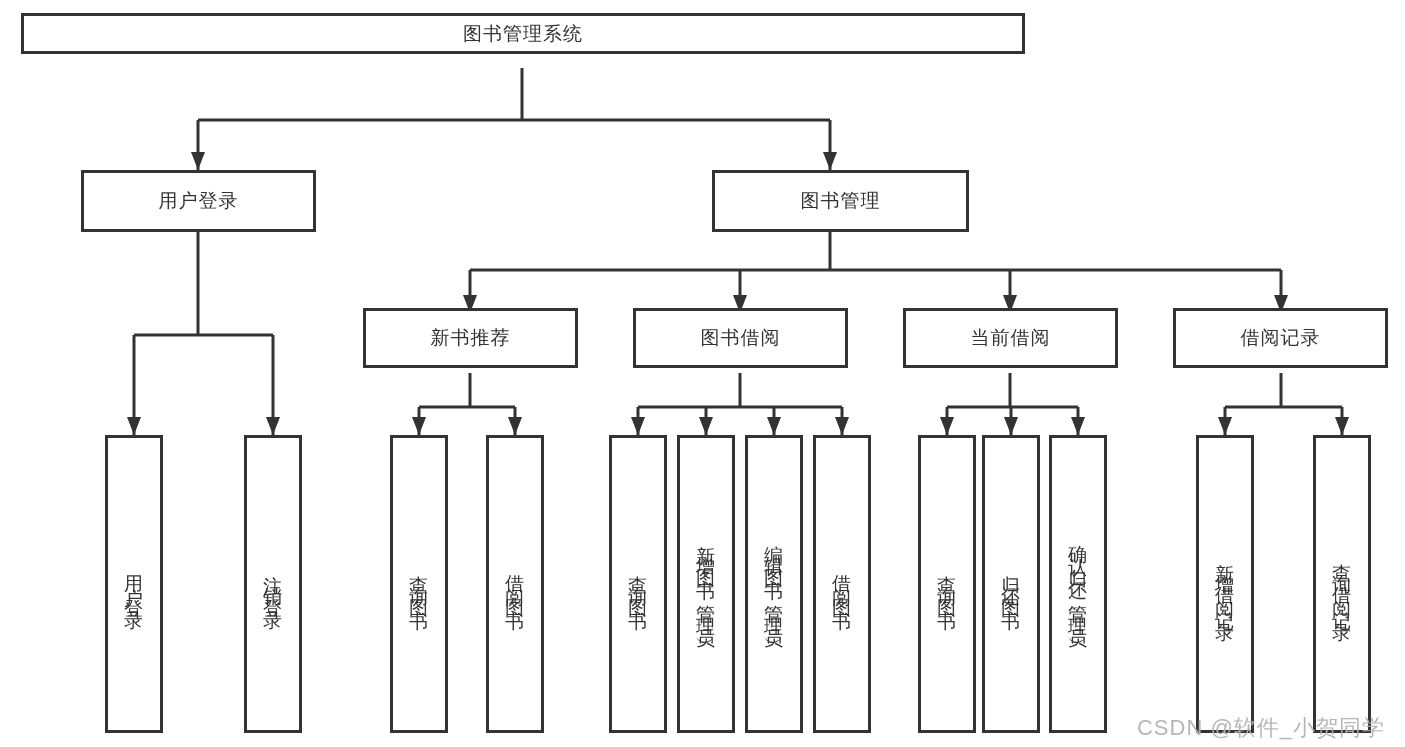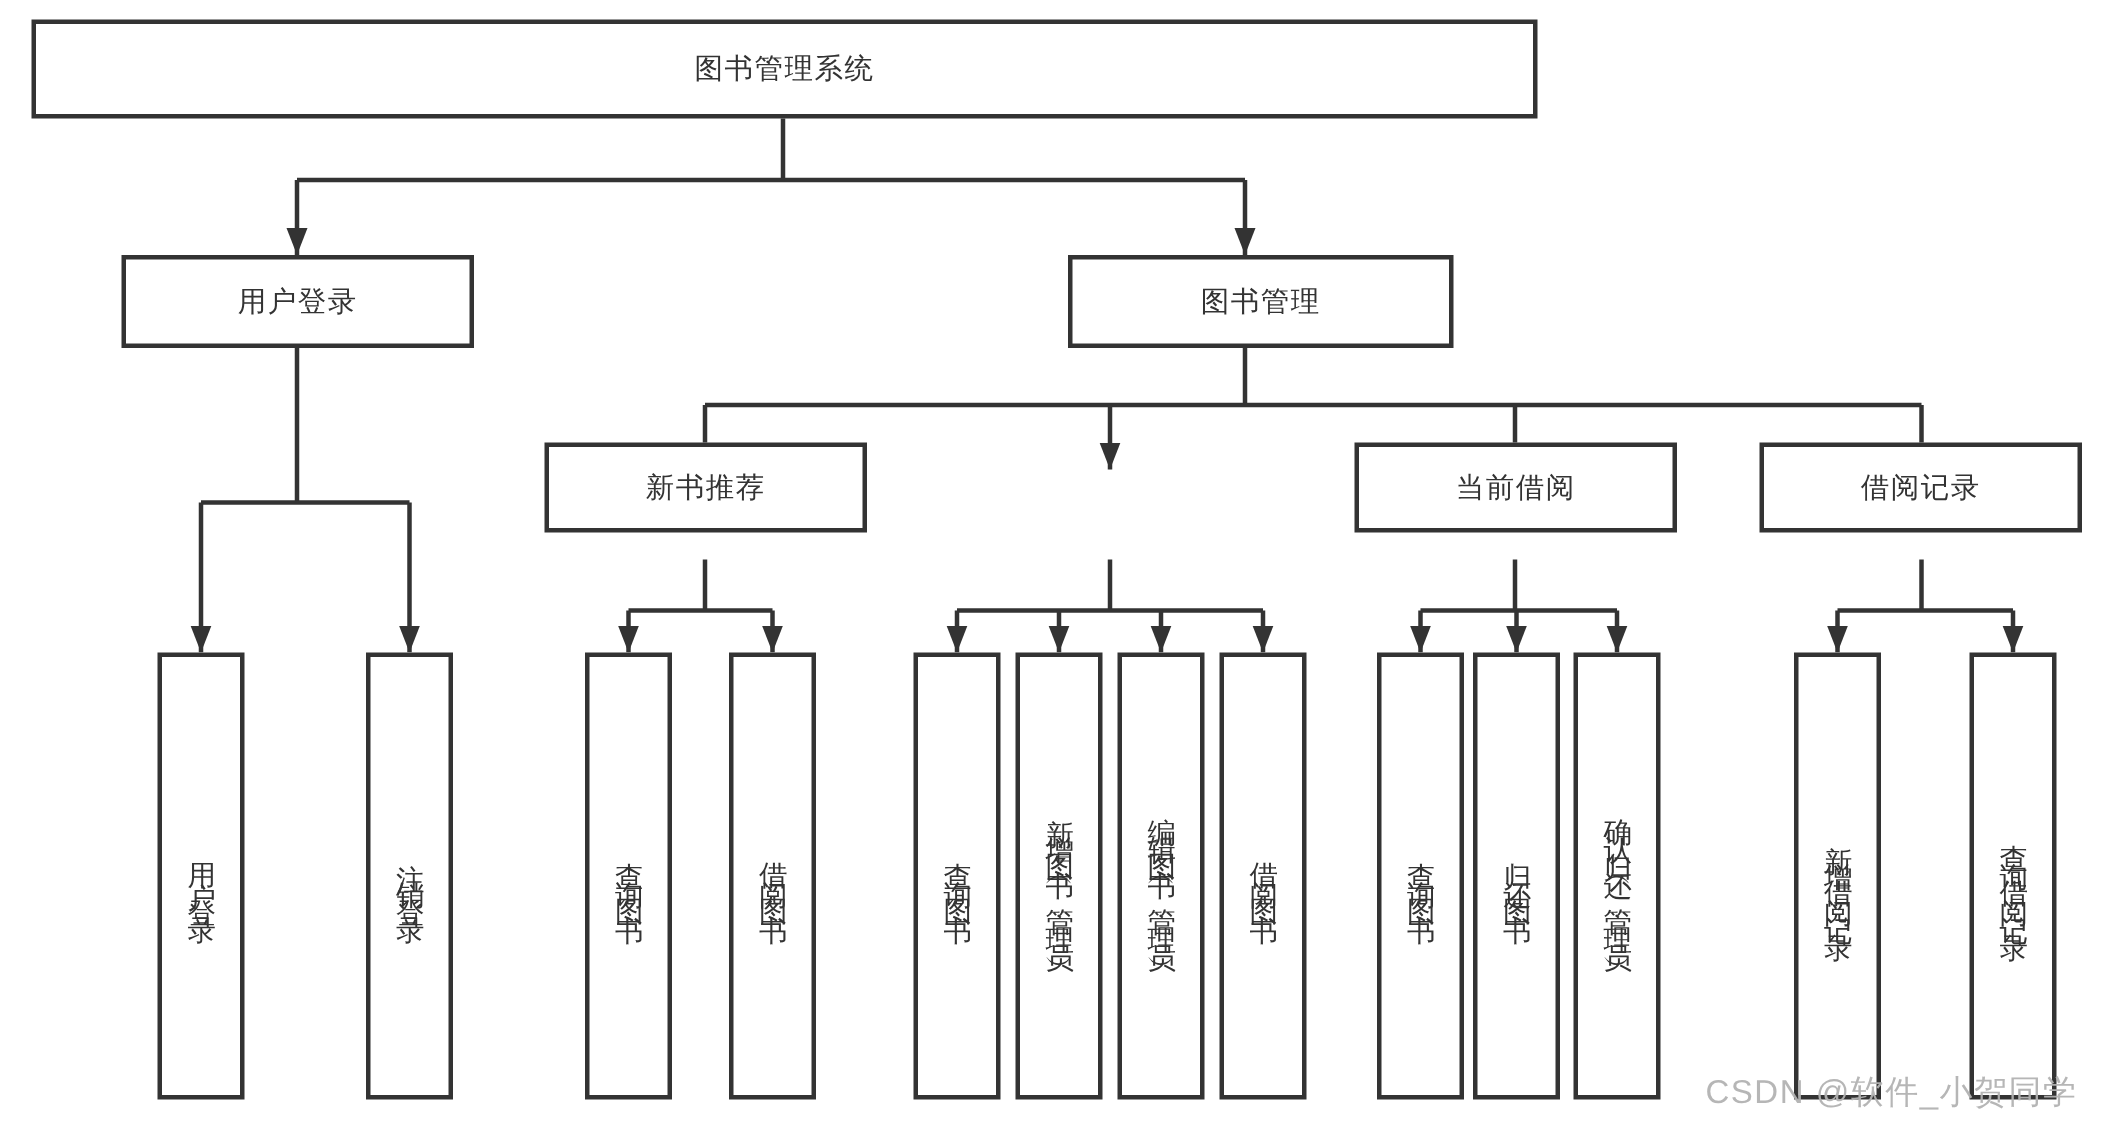--- a/index.html
+++ b/index.html
@@ -27,24 +27,24 @@
     border: 3px solid #333333;
     background: #ffffff;
     display: flex;
     align-items: center;
     justify-content: center;
     color: #333333;
     font-size: 19px;
     letter-spacing: 1px;
     z-index: 2;
   }
-  .box.root   { left: 21px;  top: 13px;  width: 1004px; height: 66px; }
+  .box.root   { left: 21px;  top: 13px;  width: 1004px; height: 41px; }
   .box.lv2a   { left: 81px;  top: 170px; width: 235px;  height: 62px; }
   .box.lv2b   { left: 712px; top: 170px; width: 257px;  height: 62px; }
-  .box.lv3    { top: 295px; width: 215px; height: 60px; }
+  .box.lv3    { top: 308px; width: 215px; height: 60px; }
   .box.s1     { left: 363px; }
   .box.s2     { left: 633px; }
   .box.s3     { left: 903px; }
   .box.s4     { left: 1173px; }
   .box.leaf   { top: 435px; width: 58px; height: 298px; }
   .box.leaf > span {
     writing-mode: vertical-rl;
     text-orientation: mixed;
     letter-spacing: 12px;
     line-height: 1;
@@ -136,20 +136,23 @@
   <div class="box lv2a">
     <span>用户登录</span>
   </div>
   <div class="box lv2b">
     <span>图书管理</span>
   </div>
 
   <div class="box lv3 s1">
     <span>新书推荐</span>
   </div>
+  <div class="box lv3 s2">
+    <span>图书借阅</span>
+  </div>
   <div class="box lv3 s3">
     <span>当前借阅</span>
   </div>
   <div class="box lv3 s4">
     <span>借阅记录</span>
   </div>
 
   <div class="box leaf ul1">
     <span>用户登录</span>
   </div>

